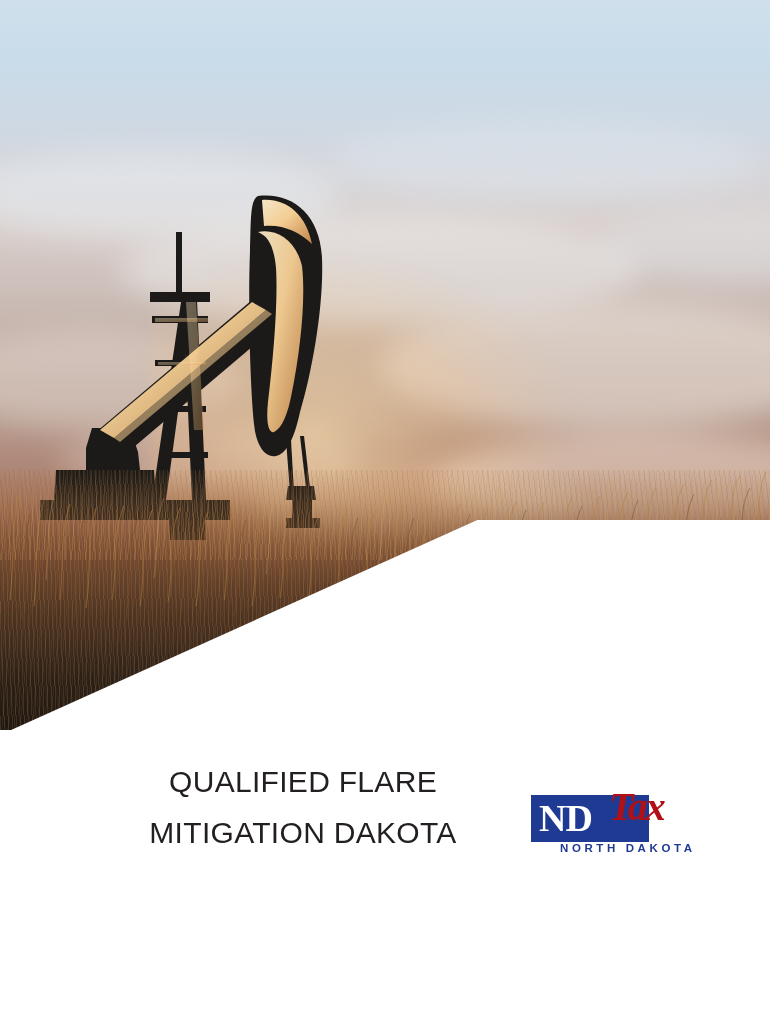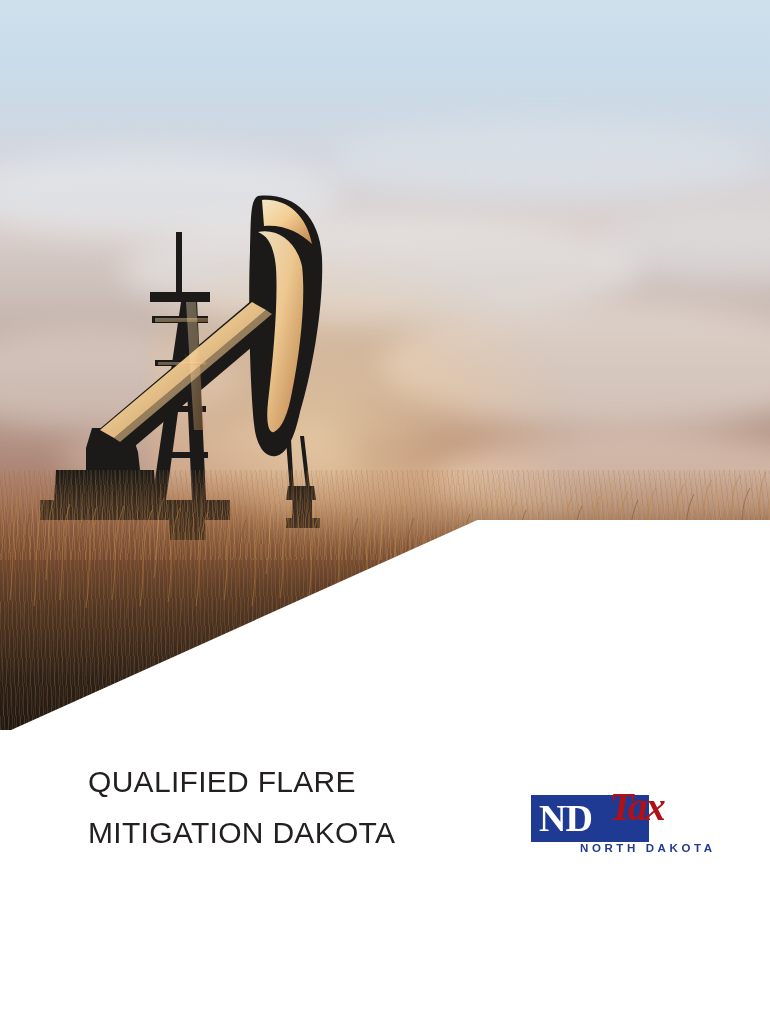--- a/index.html
+++ b/index.html
@@ -138,20 +138,21 @@
   .title {
     position: absolute;
     left: 88px;
     top: 26px;
     width: 430px;
     color: #231f20;
     font-size: 30px;
     line-height: 51px;
     letter-spacing: .3px;
     font-weight: 400;
+    text-align: center;
   }
   .title div { white-space: nowrap; }
 
   
   .logo {
     position: absolute;
     left: 531px;
     top: 46px;
     width: 190px;
     height: 78px;
@@ -184,21 +185,21 @@
     color: #b01116;
     font-family: "Liberation Serif", serif;
     font-weight: 700;
     font-style: italic;
     font-size: 40px;
     line-height: 62px;
     letter-spacing: -2px;
   }
   .logo-sub {
     position: absolute;
-    left: 49px;
+    left: 29px;
     top: 66px;
     color: #1f3a93;
     font-size: 11.5px;
     font-weight: 700;
     letter-spacing: 3.6px;
   }
 </style>
 </head>
 <body>
 

